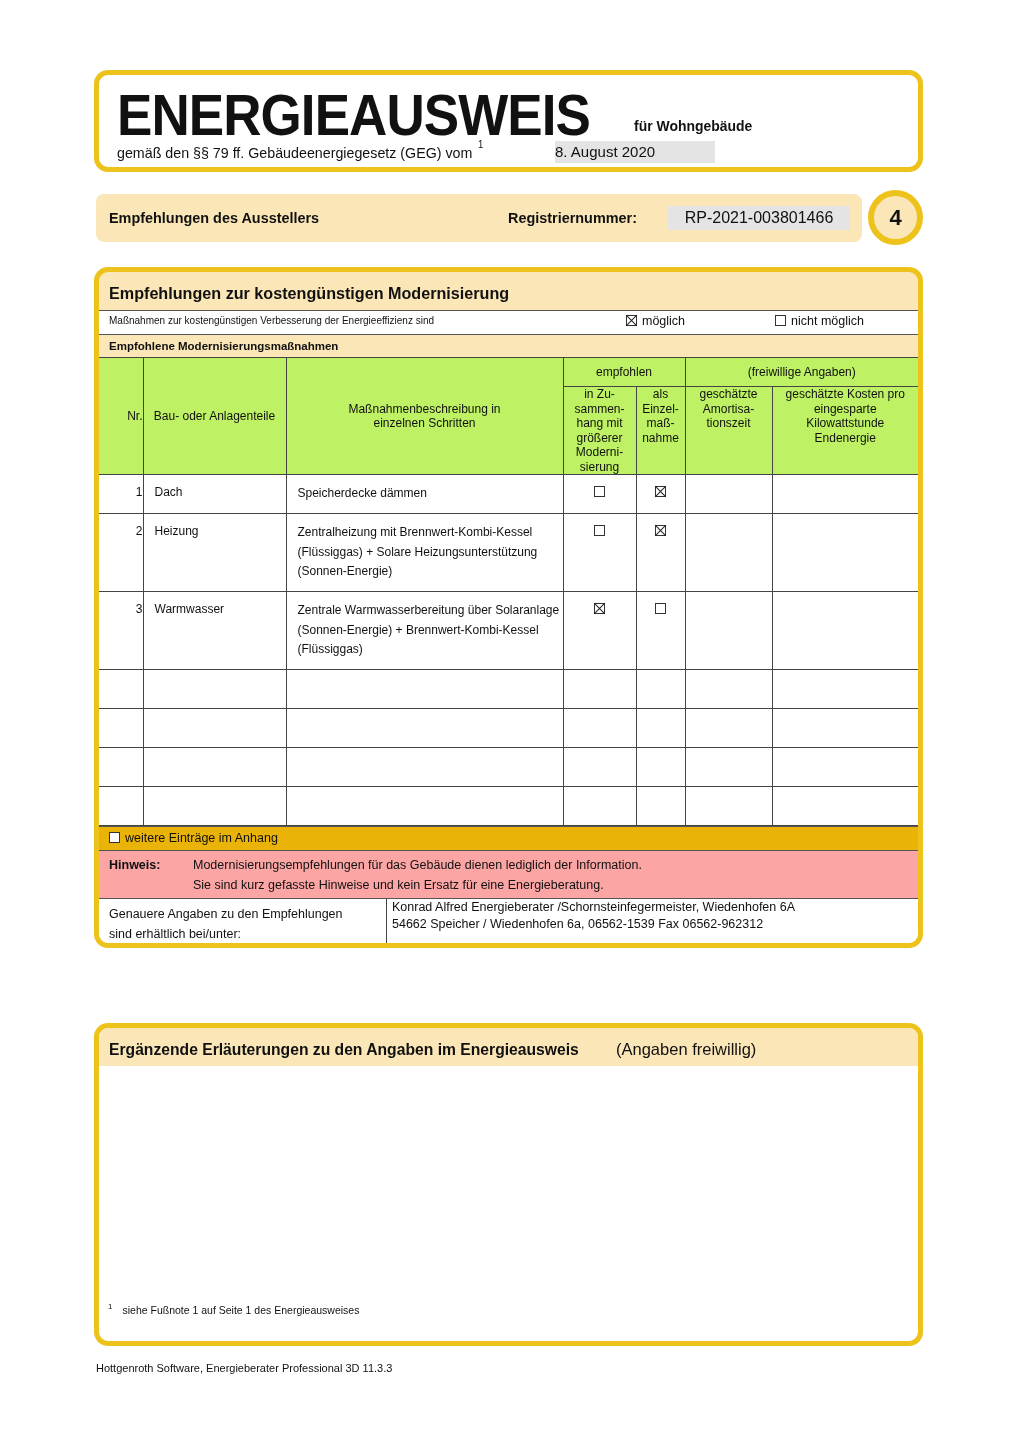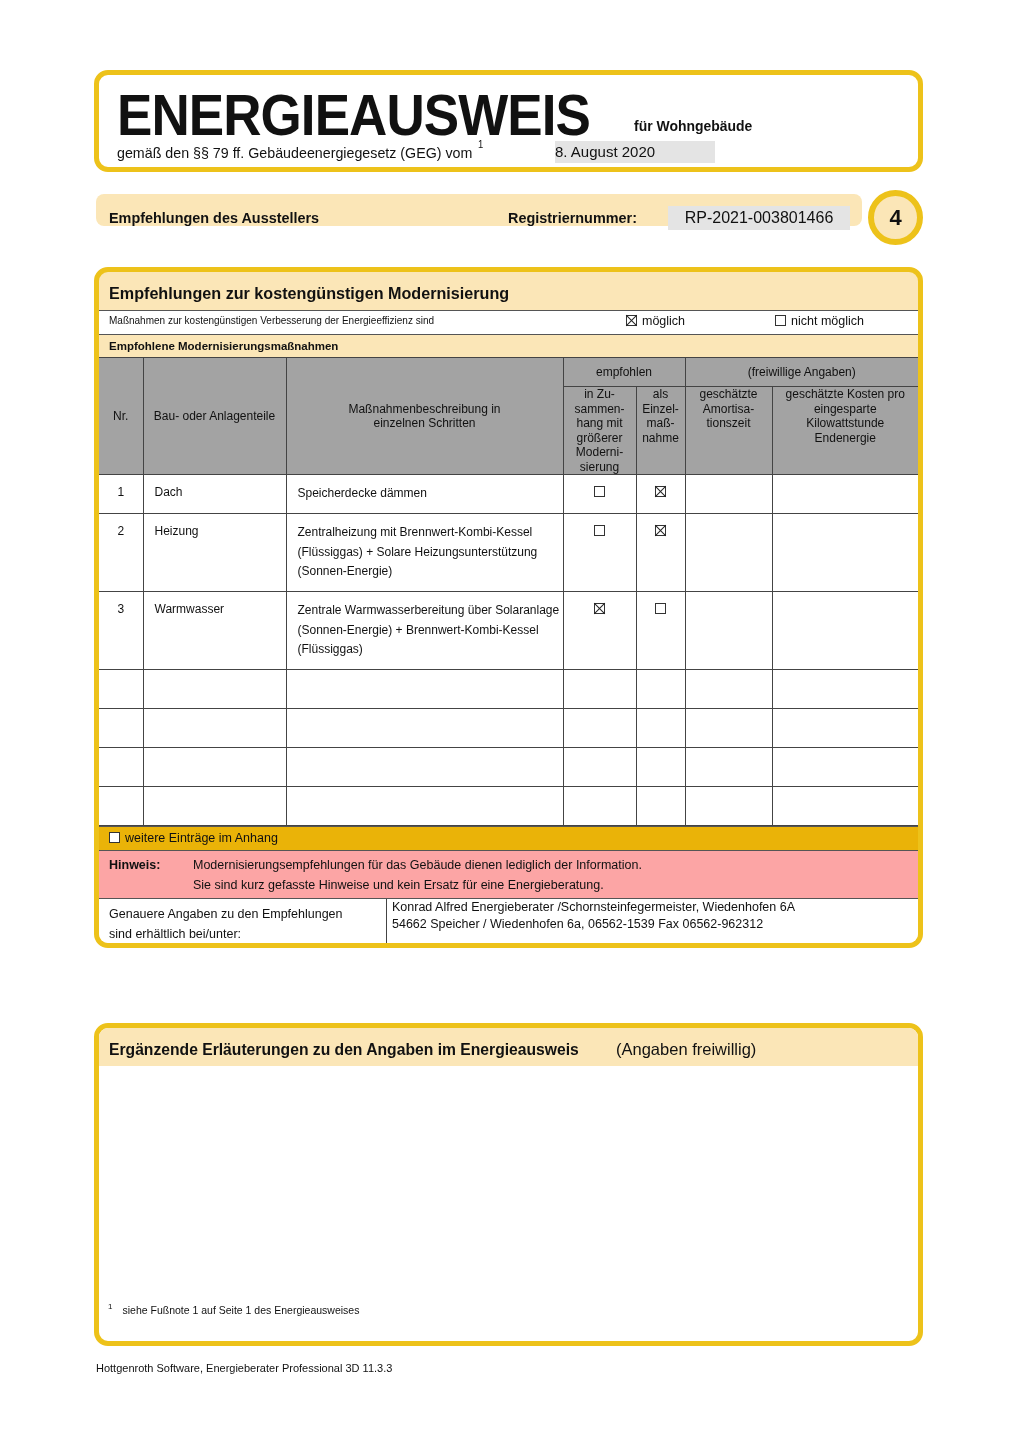--- a/index.html
+++ b/index.html
@@ -10,21 +10,21 @@
 
   
   #hdr { left: 94px; top: 70px; width: 829px; height: 102px; }
   #hdr .title { position: absolute; left: 18px; top: 8px; font-size: 57px; font-weight: bold; letter-spacing: -1px; transform: scaleX(0.93); transform-origin: left; line-height: 64px; }
   #hdr .sub { position: absolute; left: 535px; top: 42px; font-size: 15px; font-weight: bold; transform: scaleX(0.93); transform-origin: left; }
   #hdr .law { position: absolute; left: 18px; top: 68px; font-size: 15px; transform: scaleX(0.95); transform-origin: left; }
   #hdr .law sup { font-size: 10px; position: relative; top: -4px; margin-left: 6px; }
   #hdr .date { position: absolute; left: 456px; top: 66px; width: 160px; height: 22px; background: #e4e4e4; font-size: 15px; text-align: left; line-height: 22px; }
 
   
-  #bar { position: absolute; left: 96px; top: 194px; width: 766px; height: 32px; background: #fbe6b7; border-radius: 8px; }
+  #bar { position: absolute; left: 96px; top: 194px; width: 766px; height: 48px; background: #fbe6b7; border-radius: 8px; }
   #bar .lbl { position: absolute; left: 13px; top: 15px; font-size: 15.5px; font-weight: bold; transform: scaleX(0.93); transform-origin: left; }
   #bar .reglbl { position: absolute; left: 412px; top: 15px; font-size: 15.5px; font-weight: bold; transform: scaleX(0.93); transform-origin: left; }
   #bar .reg { position: absolute; left: 572px; top: 12px; width: 182px; height: 24px; background: #e4e4e4; font-size: 16px; text-align: center; line-height: 24px; }
   #pagecircle { position: absolute; left: 868px; top: 190px; width: 55px; height: 55px; border-radius: 50%; border: 6px solid #edc21a; background: #fbe6b7; text-align: center; line-height: 43px; font-size: 22px; font-weight: bold; }
 
   
   #main { left: 94px; top: 267px; width: 829px; height: 681px; background: #fbe6b7; overflow: hidden; }
   #main .sectitle { position: absolute; left: 10px; top: 12px; font-size: 17px; font-weight: bold; transform: scaleX(0.95); transform-origin: left; }
   .row-white { position: absolute; left: 0; right: 0; background: #fff; border-top: 1.5px solid #555; border-bottom: 1.5px solid #555; }
   #moeglich-row { top: 38px; height: 25px; }
@@ -34,23 +34,23 @@
   #main .subhead { position: absolute; left: 10px; top: 68px; font-size: 11.5px; font-weight: bold; }
 
   .cb { display: inline-block; width: 11px; height: 11px; border: 1px solid #333; vertical-align: -1px; position: relative; background: #fff; margin-right: 5px; }
   .cb.x::before, .cb.x::after { content: ""; position: absolute; left: -3px; top: 4px; width: 15px; height: 1px; background: #222; }
   .cb.x::before { transform: rotate(45deg); }
   .cb.x::after { transform: rotate(-45deg); }
 
   
   #tbl { position: absolute; left: 0; top: 85px; width: 819px; border-collapse: collapse; }
   #tbl td, #tbl th { border: 1px solid #444; font-weight: normal; font-size: 12px; vertical-align: top; }
-  #tbl thead th { background: #a3a3a3; text-align: center; line-height: 14.5px; margin-left: 8px; }
+  #tbl thead th { background: #bef264; text-align: center; line-height: 14.5px; margin-left: 8px; }
   #tbl tbody td { background: #fff; }
-  #tbl .c-nr { width: 44px; text-align: center; }
+  #tbl .c-nr { width: 44px; text-align: right; }
   #tbl .c-bau { width: 143px; padding-left: 11px; }
   #tbl .c-mass { width: 277px; padding-left: 11px; line-height: 19.5px; }
   #tbl .c-zus { width: 72px; text-align: center; }
   #tbl .c-einz { width: 49px; text-align: center; }
   #tbl .c-amort { width: 87px; }
   #tbl .c-kost { }
   #tbl tbody td { padding-top: 10px; }
   #tbl tbody tr.r1 td { height: 39px; }
   #tbl tbody tr.r2 td, #tbl tbody tr.r3 td { height: 78px; }
   #tbl tbody tr.empty td { height: 39px; }

